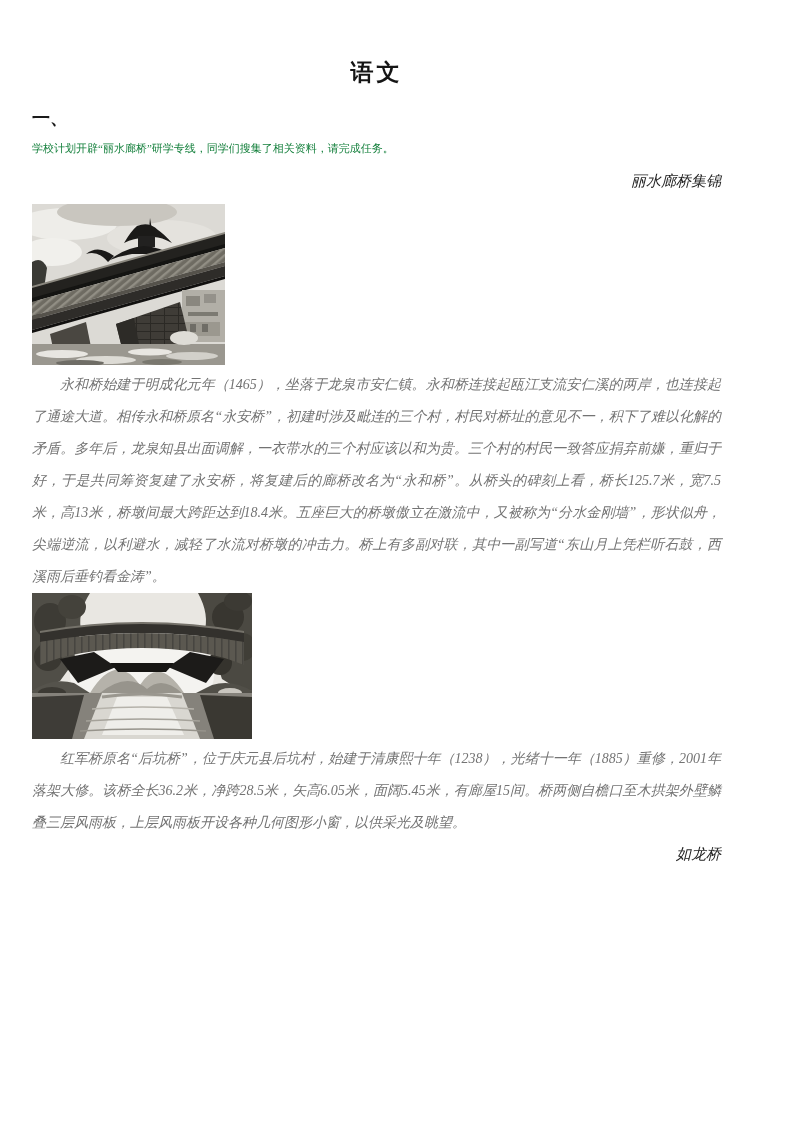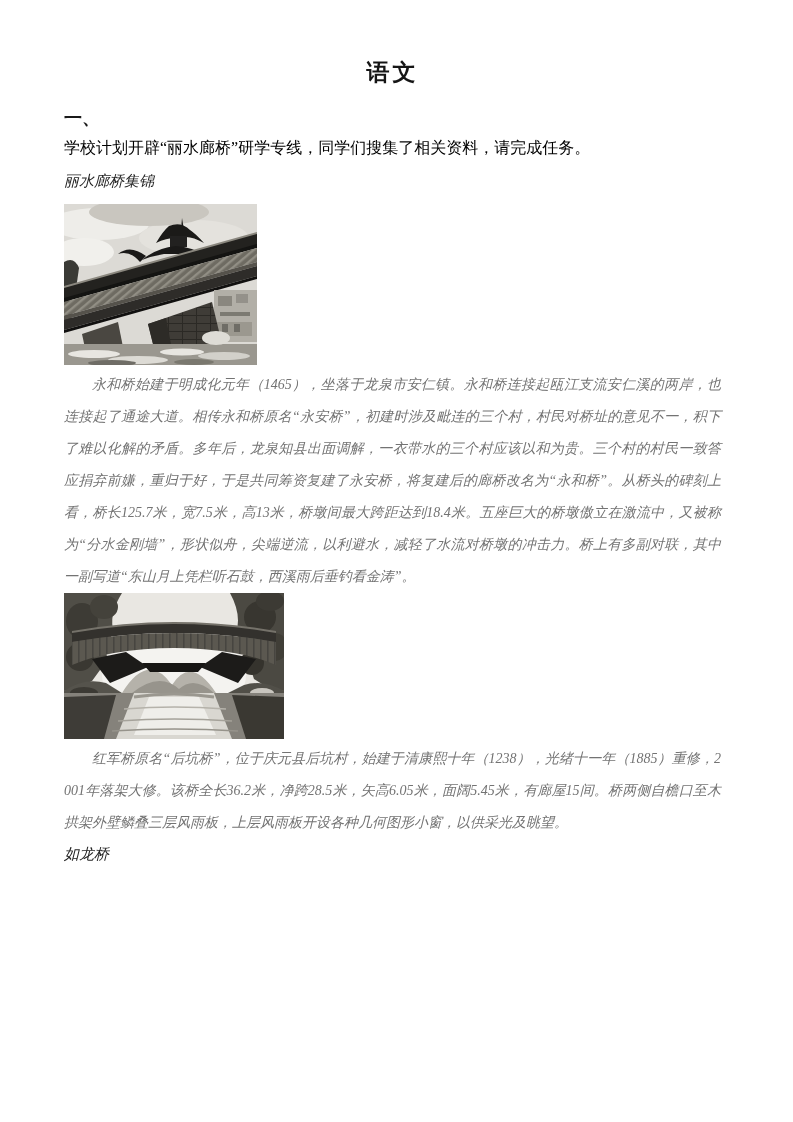--- a/index.html
+++ b/index.html
@@ -7,21 +7,21 @@
     padding: 0;
     background: #ffffff;
   }
   .page {
     position: relative;
     width: 793px;
     height: 1122px;
     margin: 0 auto;
     background: #ffffff;
     box-sizing: border-box;
-    padding: 58px 72px 0 64px;
+    padding: 58px 72px 0 32px;
     color: #1c1c1c;
     font-family: "Liberation Serif", "DejaVu Serif", serif;
     overflow: hidden;
   }
   .doc-title {
     margin: 0 0 18px 0;
     text-align: center;
     font-size: 23px;
     line-height: 30px;
     font-weight: bold;
@@ -29,27 +29,27 @@
     color: #151515;
   }
   .section-number {
     font-size: 18px;
     line-height: 24px;
     font-weight: bold;
     margin: 0 0 6px 0;
     color: #1a1a1a;
   }
   .intro-text {
-    font-size: 16px;
+    font-size: 11px;
     line-height: 24px;
     margin: 0 0 10px 0;
-    color: #000000;
+    color: #15803d;
   }
   .center-line {
-    text-align: left;
+    text-align: right;
     font-size: 15px;
     line-height: 22px;
     color: #242424;
   }
   .kaiti {
     font-style: italic;
     font-family: "Liberation Serif", "DejaVu Serif", serif;
   }
   .collection-title { margin: 0 0 12px 0; }
   .bridge-title     { margin: 0 0 8px 0; }

